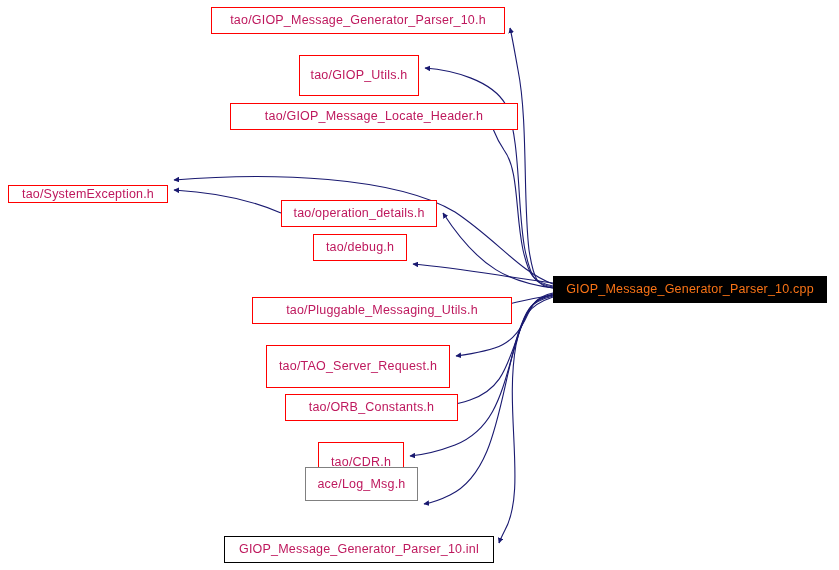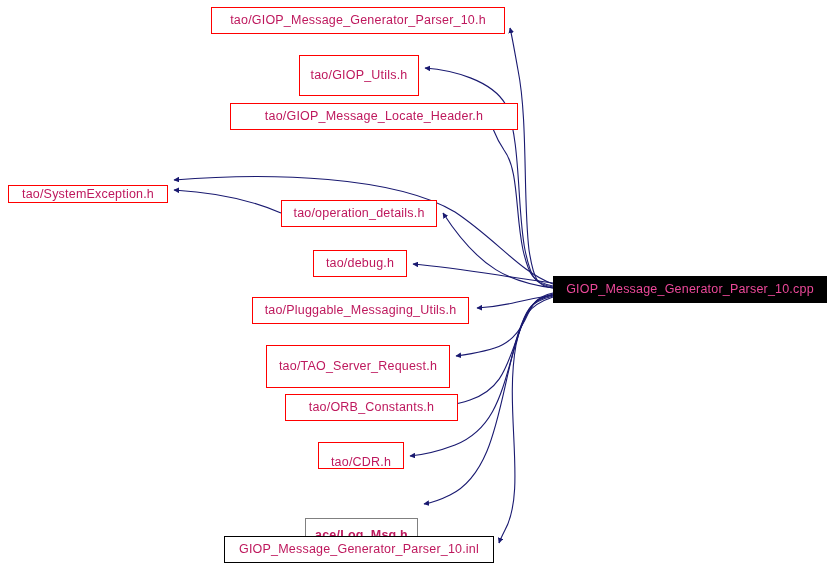--- a/index.html
+++ b/index.html
@@ -41,21 +41,21 @@
   .node.grey {
     border-color: #808080;
   }
   .node.black {
     border-color: #000000;
     align-items: center;
   }
   .node.current {
     border-color: #000000;
     background: #000000;
-    color: #ec4899;
+    color: #f97316;
   }
   .node-label {
     display: block;
     transform: translateY(-0.5px);
   }
 </style>
 </head>
 <body>
 
 <div id="graph">
@@ -90,36 +90,36 @@
       </div>
       <div class="node" style="left: 230px; top: 103px; width: 288px; height: 27px;">
         <span class="node-label">tao/GIOP_Message_Locate_Header.h</span>
       </div>
       <div class="node" style="left: 8px; top: 177px; width: 160px; height: 18px; margin-top: 8px;">
         <span class="node-label">tao/SystemException.h</span>
       </div>
       <div class="node" style="left: 281px; top: 200px; width: 156px; height: 27px;">
         <span class="node-label">tao/operation_details.h</span>
       </div>
-      <div class="node" style="left: 313px; top: 250px; width: 94px; height: 27px;">
+      <div class="node" style="left: 313px; top: 234px; width: 94px; height: 27px;">
         <span class="node-label">tao/debug.h</span>
       </div>
-      <div class="node" style="left: 252px; top: 297px; width: 217px; height: 27px;">
+      <div class="node" style="left: 252px; top: 297px; width: 260px; height: 27px;">
         <span class="node-label">tao/Pluggable_Messaging_Utils.h</span>
       </div>
       <div class="node" style="left: 266px; top: 345px; width: 184px; height: 43px;">
         <span class="node-label">tao/TAO_Server_Request.h</span>
       </div>
       <div class="node" style="left: 285px; top: 394px; width: 173px; height: 27px;">
         <span class="node-label">tao/ORB_Constants.h</span>
       </div>
       <div class="node" style="left: 318px; top: 442px; width: 86px; height: 27px; align-items: flex-end;">
         <span class="node-label">tao/CDR.h</span>
       </div>
-      <div class="node grey" style="left: 305px; top: 518px; width: 113px; height: 34px; font-weight: bold;">
+      <div class="node grey" style="left: 305px; top: 467px; width: 113px; height: 34px;">
         <span class="node-label">ace/Log_Msg.h</span>
       </div>
       <div class="node black" style="left: 224px; top: 536px; width: 270px; height: 27px;">
         <span class="node-label">GIOP_Message_Generator_Parser_10.inl</span>
       </div>
       <div class="node current" style="left: 553px; top: 276px; width: 274px; height: 27px;">
         <span class="node-label">GIOP_Message_Generator_Parser_10.cpp</span>
       </div>
     </div>
 </div>

